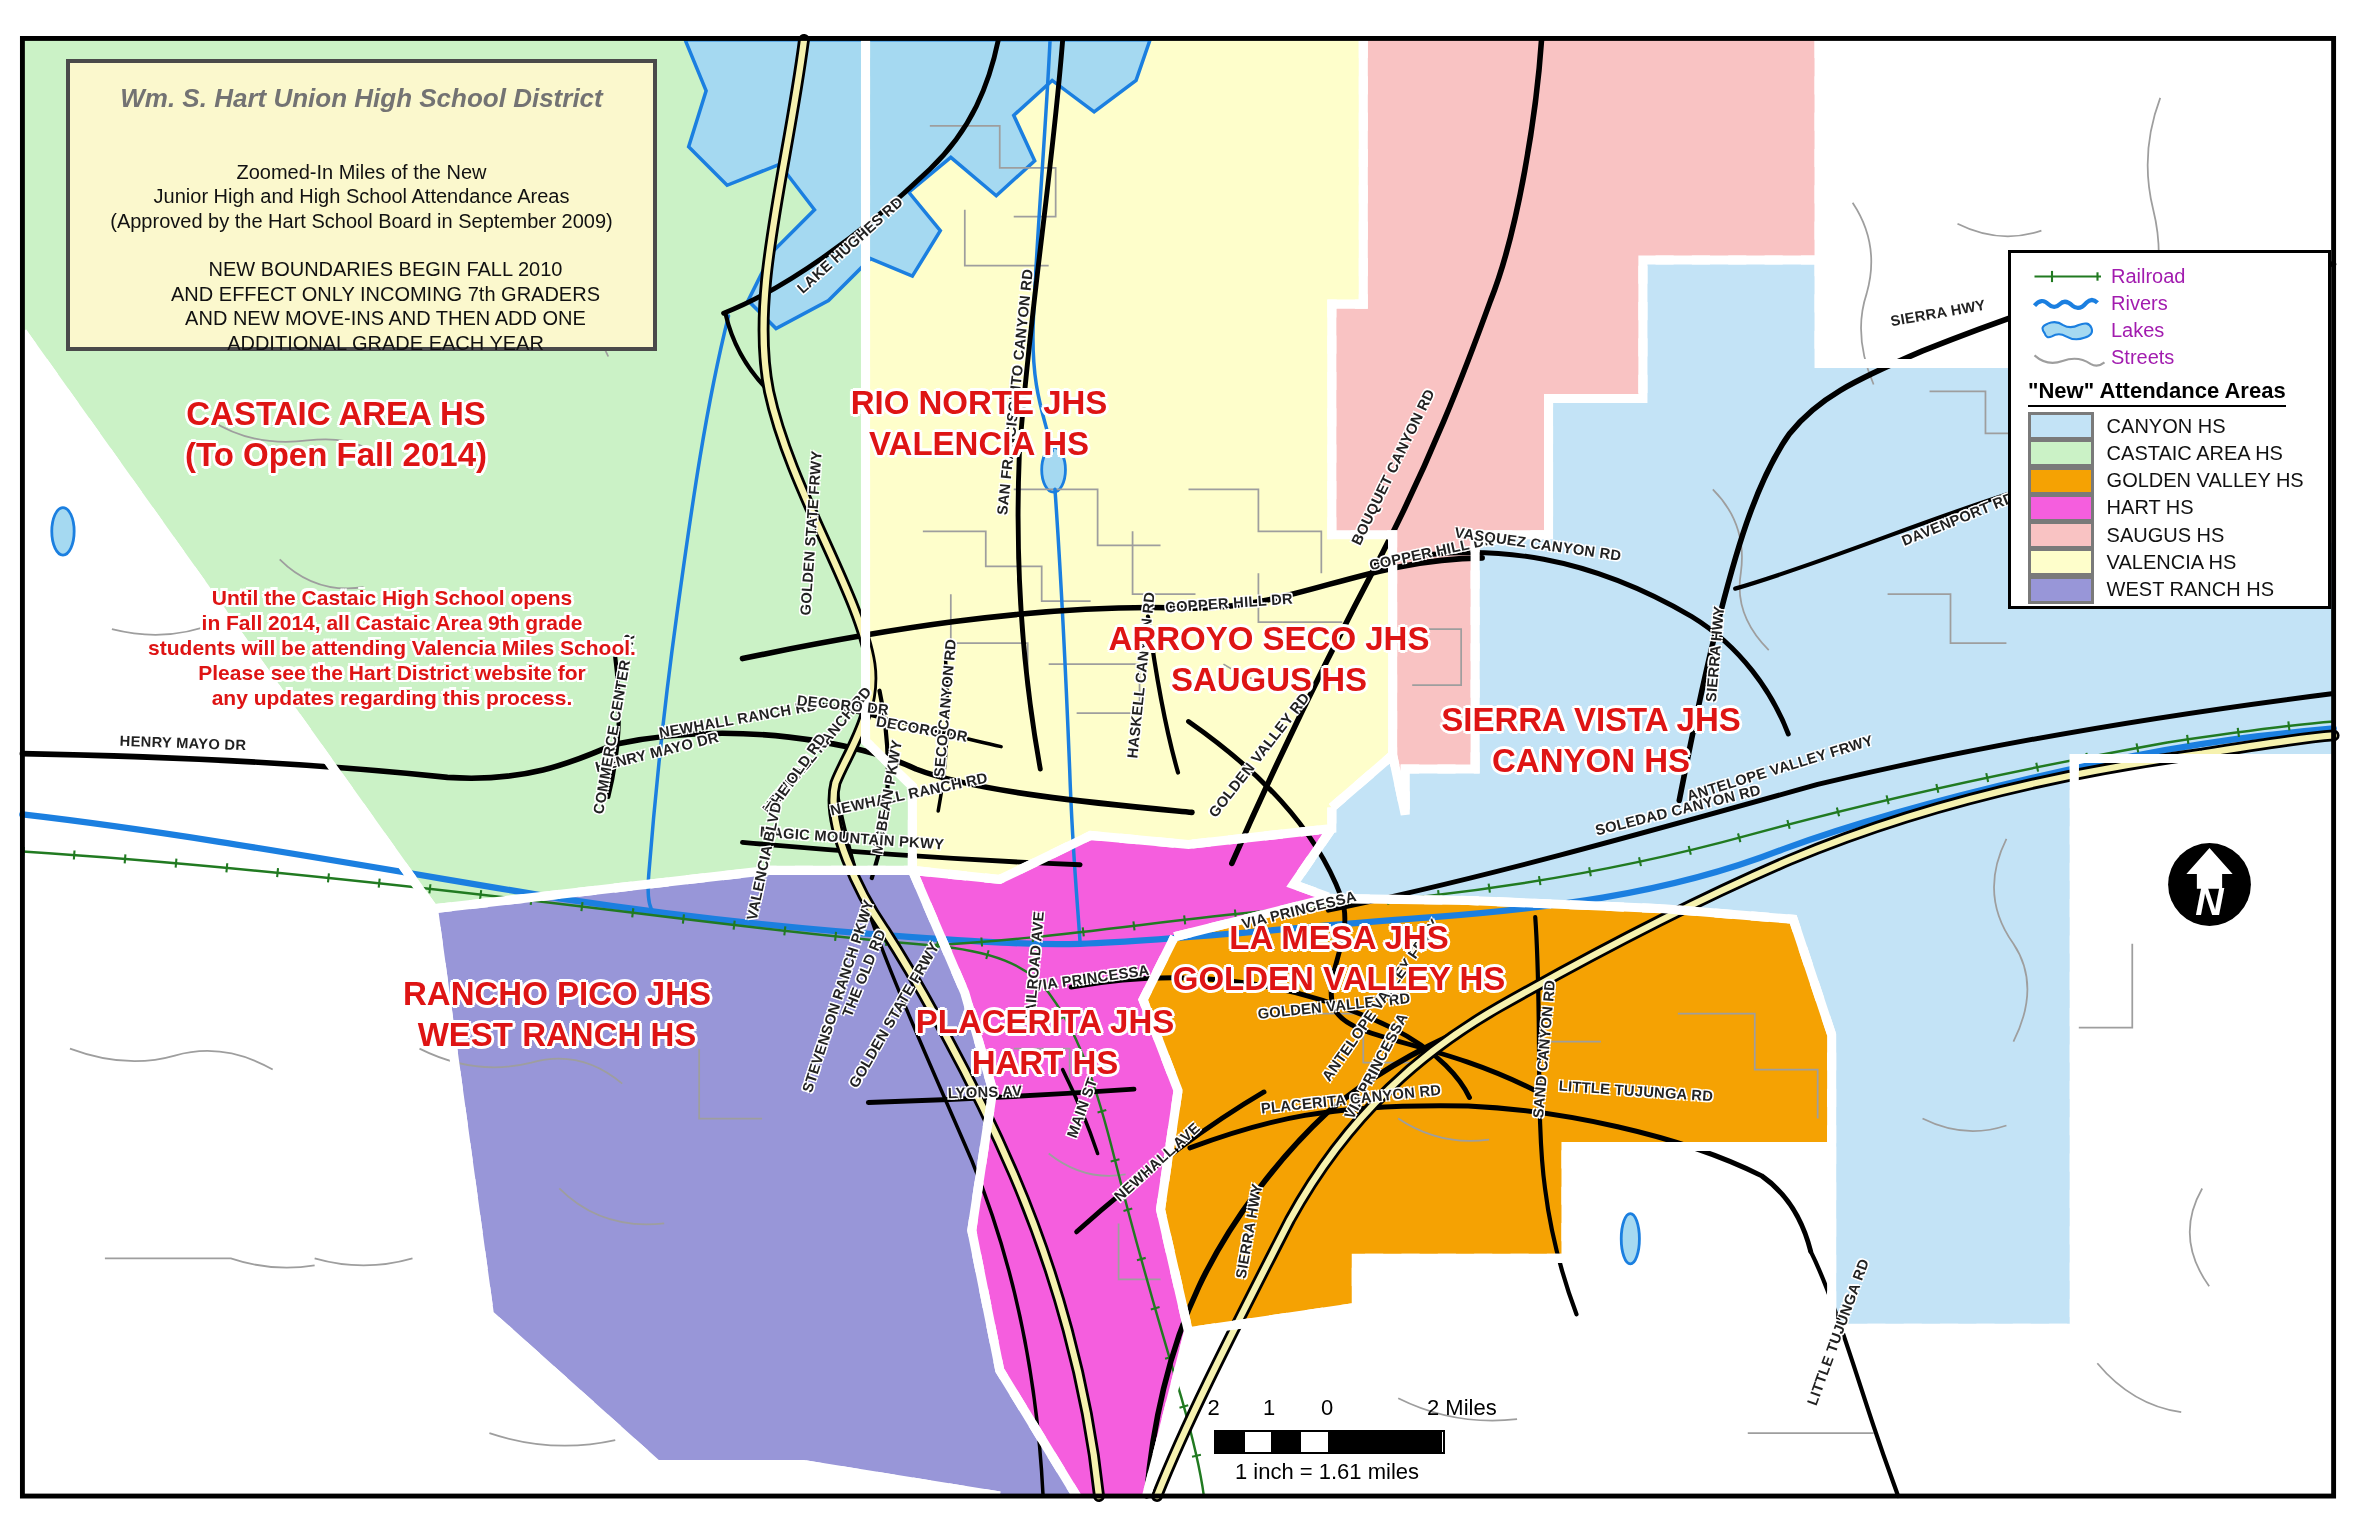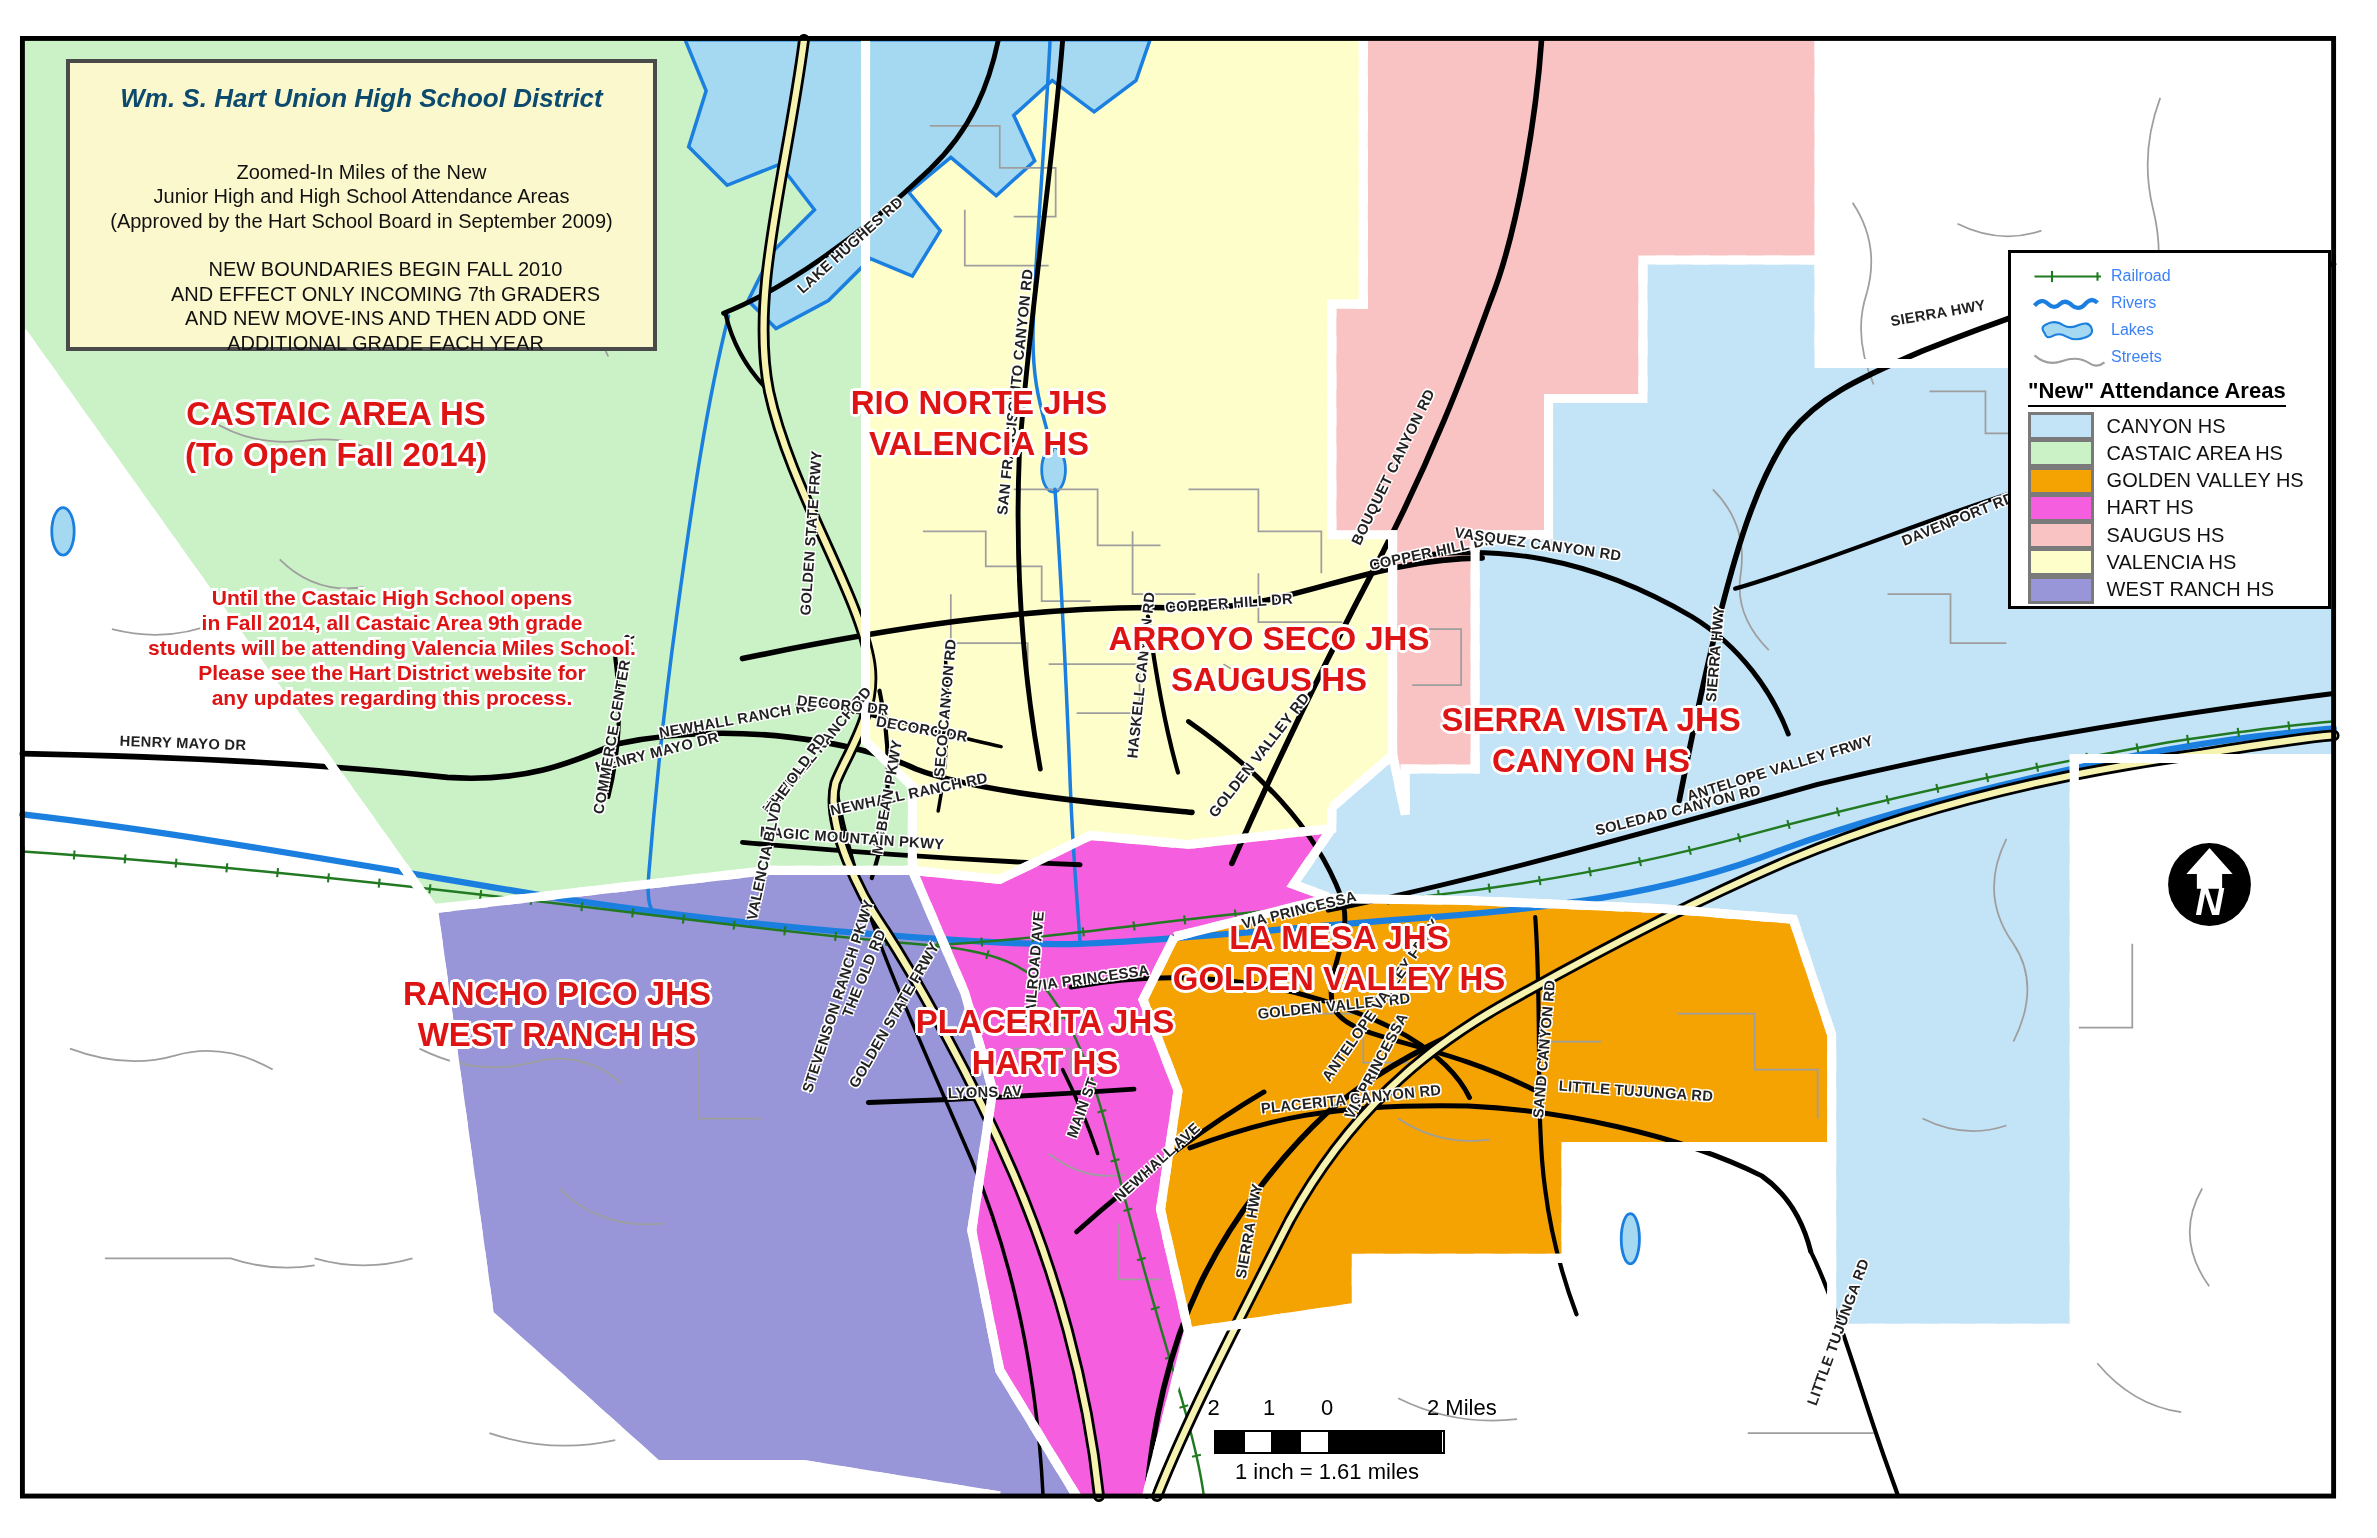--- a/index.html
+++ b/index.html
@@ -3,42 +3,42 @@
 <meta charset="utf-8">
 <style>
   html,body{margin:0;padding:0;background:#fff;}
   #page{position:relative;width:2377px;height:1538px;background:#fff;overflow:hidden;
         font-family:"Liberation Sans", sans-serif;}
   #map-svg{position:absolute;left:0;top:0;z-index:1;}
   .overlay{position:absolute;z-index:3;}
   
   #title-box{left:66px;top:59px;width:591px;height:292px;background:#FBF8CD;
     border:4.2px solid #4a4a4a;box-sizing:border-box;text-align:center;z-index:4;}
-  #title-box .tb-title{font-size:26px;font-weight:bold;font-style:italic;color:#0c4a6e;margin-top:19.6px;text-align:center;}
+  #title-box .tb-title{font-size:26px;font-weight:bold;font-style:italic;color:#737373;margin-top:19.6px;text-align:center;}
   #title-box .tb-sub{margin-top:46px;}
   #title-box .tb-sub div{font-size:20px;color:#111;line-height:24.5px;}
   #title-box .tb-notice{margin-top:24px;margin-left:48px;}
   #title-box .tb-notice div{font-size:20px;color:#111;line-height:24.5px;}
   
   .area-label{position:absolute;z-index:3;transform:translate(-50%,-50%);text-align:center;
     color:#DE1414;font-weight:bold;white-space:nowrap;
     text-shadow:-2.1px -2.1px 0 #fff,2.1px -2.1px 0 #fff,-2.1px 2.1px 0 #fff,2.1px 2.1px 0 #fff,
                 -2.8px 0 0 #fff,2.8px 0 0 #fff,0 -2.8px 0 #fff,0 2.8px 0 #fff;}
   .area-label.big{font-size:33px;line-height:41px;}
   .area-label.note{font-size:21px;line-height:25px;font-weight:bold;}
   
   .road-label{position:absolute;z-index:2;transform:translate(-50%,-50%);
     font-size:14.7px;font-weight:600;color:#222;white-space:nowrap;letter-spacing:0.3px;
     text-shadow:-1.4px -1.4px 0 #fff,1.4px -1.4px 0 #fff,-1.4px 1.4px 0 #fff,1.4px 1.4px 0 #fff;}
   
   #legend{left:2008px;top:250px;width:323px;height:359px;background:#fff;border:3.5px solid #000;
     box-sizing:border-box;padding:9.8px 0 0 17px;z-index:4;}
   .lg-line-row{display:flex;align-items:center;height:27px;}
   .lg-sym{width:83px;flex:0 0 83px;}
-  .lg-line-row span{font-size:16px;color:#3b82f6;}
+  .lg-line-row span{font-size:20px;color:#a21caf;}
   #legend-header{font-size:22px;font-weight:bold;color:#000;margin:7px 0 5.6px 0;
     display:inline-block;border-bottom:2.8px solid #000;padding-bottom:1.4px;}
   .lg-area-row{display:flex;align-items:center;height:26.6px;margin-bottom:0.7px;}
   .lg-swatch{width:60px;height:22px;border:3.5px solid #7a7a7a;margin-right:12.6px;flex:0 0 60px;box-sizing:content-box;}
   .lg-area-row span{font-size:20px;color:#111;white-space:nowrap;}
   
   #scale-bar{left:1203px;top:1395px;width:301px;height:91px;z-index:4;}
   .sb-tick{position:absolute;top:0;font-size:22px;color:#000;transform:translateX(-50%);}
   .sb-end{position:absolute;top:0;font-size:22px;color:#000;white-space:nowrap;}
   #sb-bar{position:absolute;left:10.5px;top:35px;width:227px;height:19.6px;border:2.1px solid #000;

